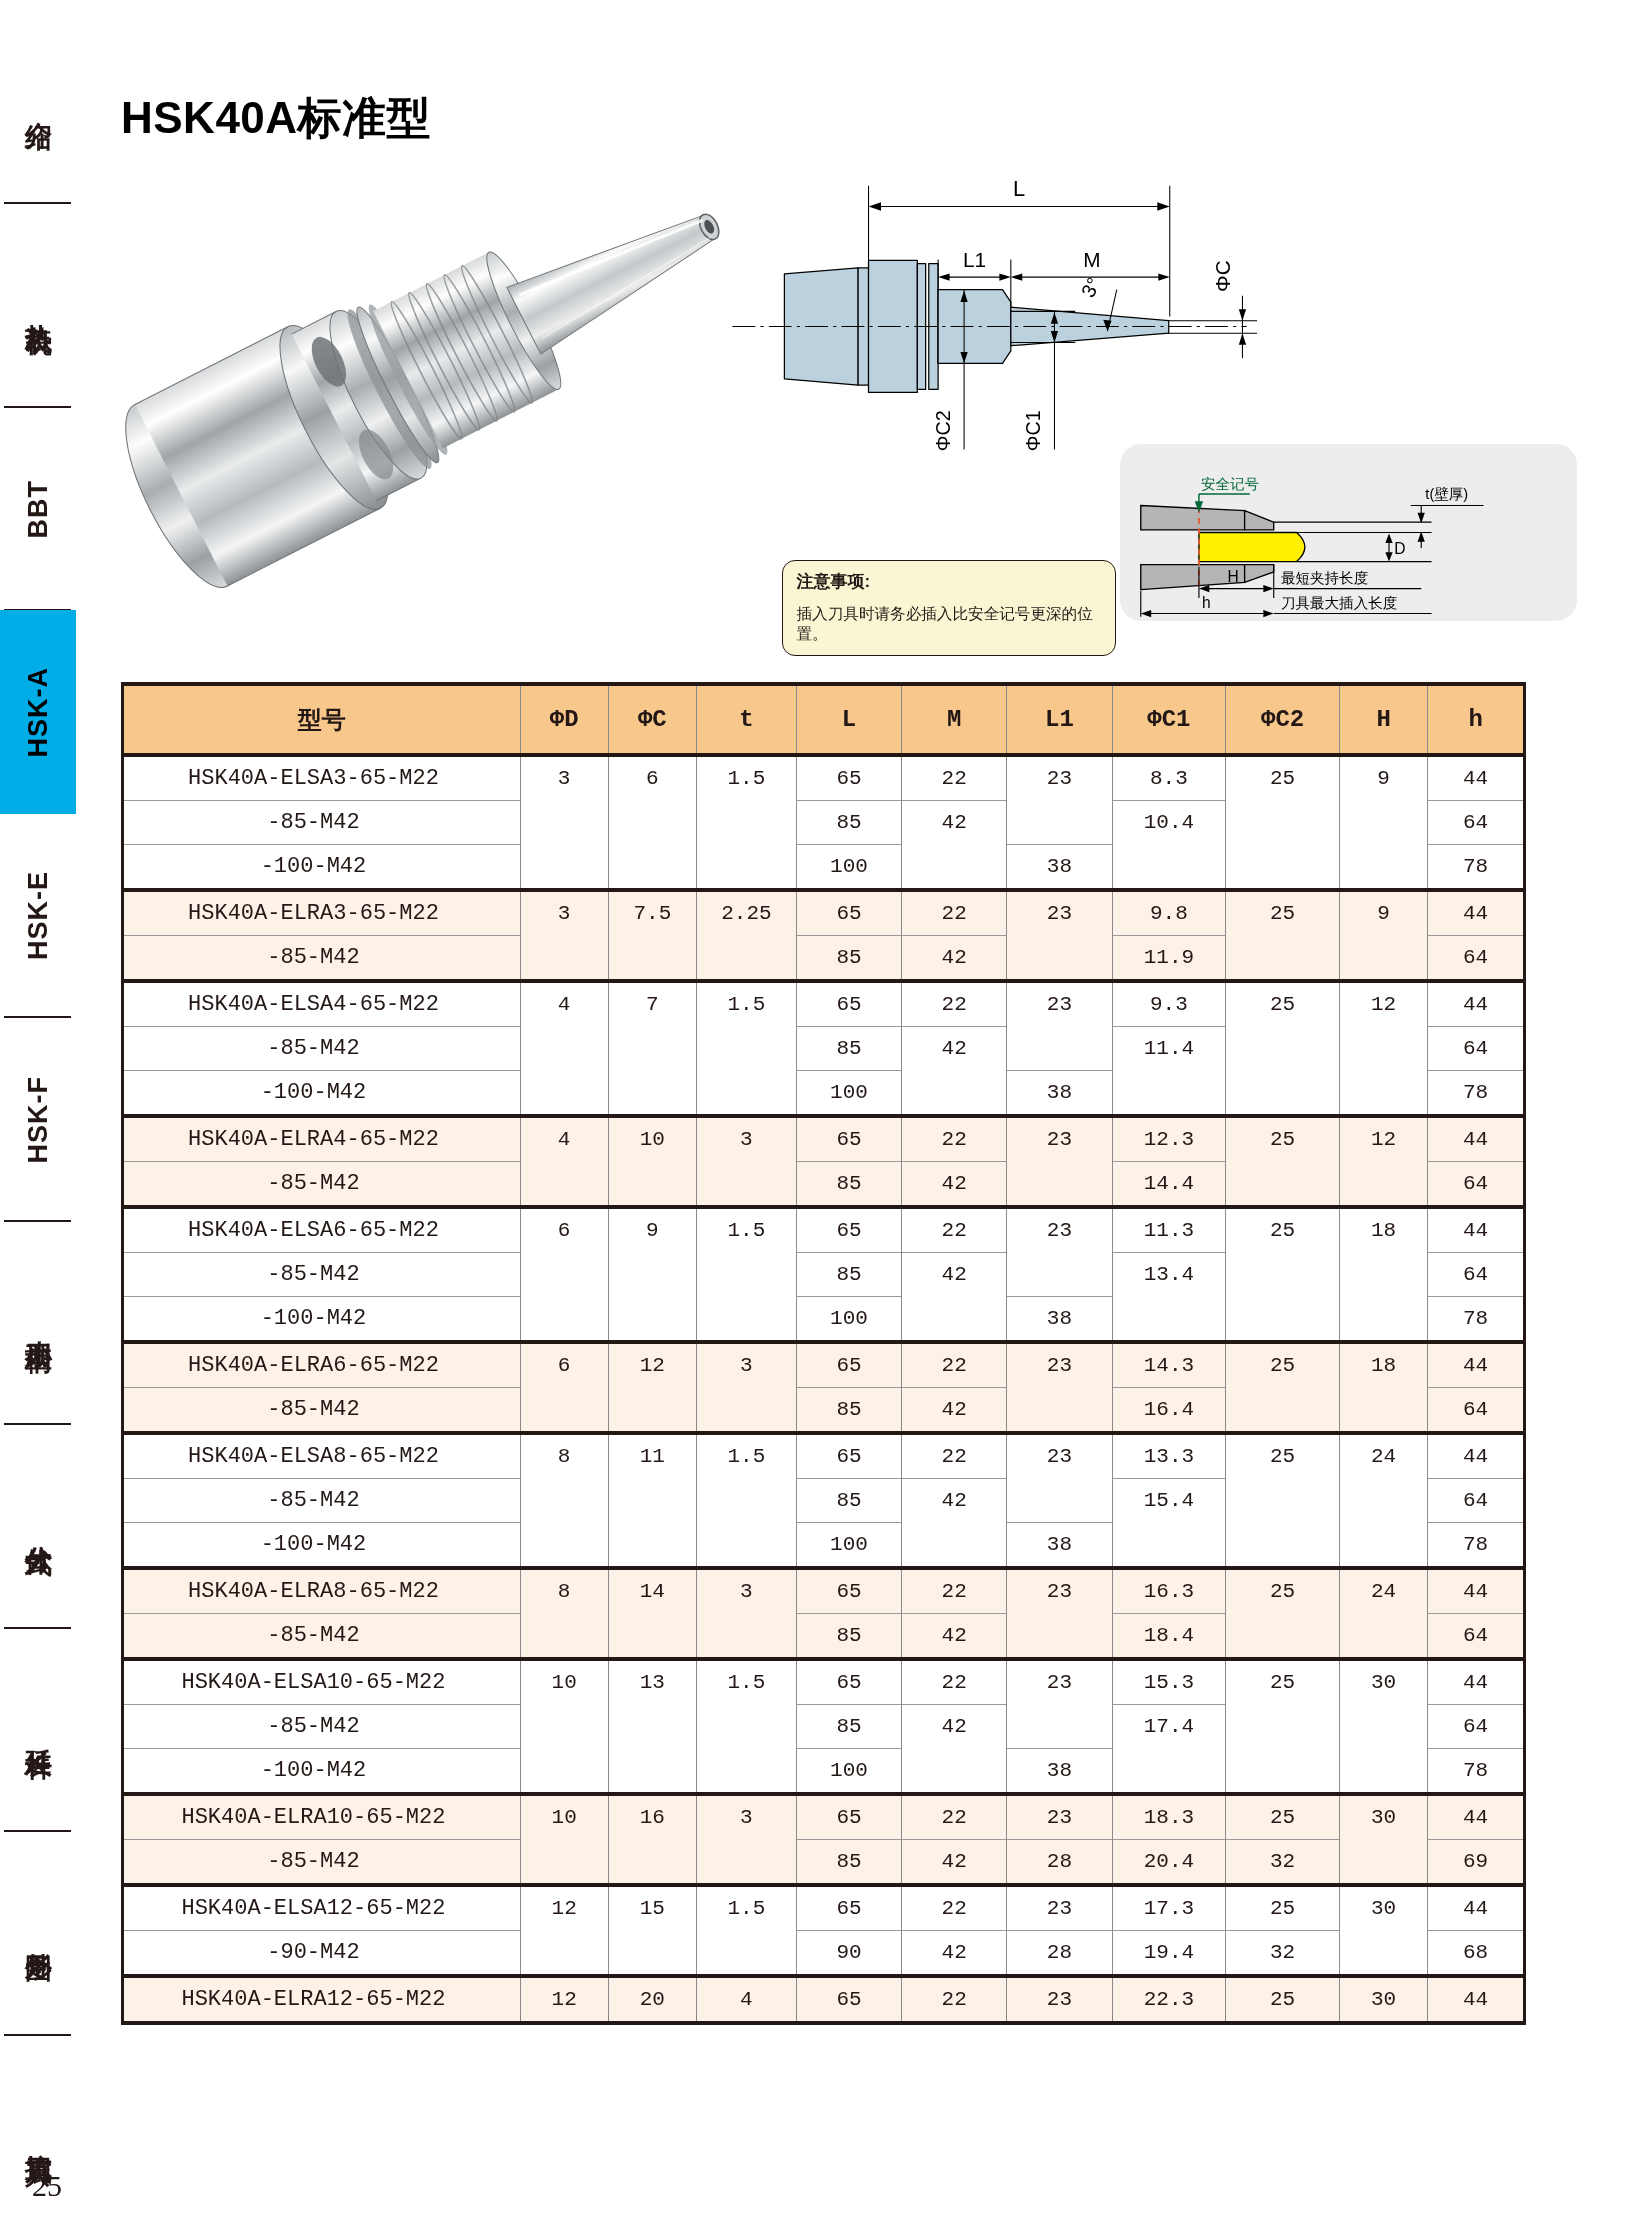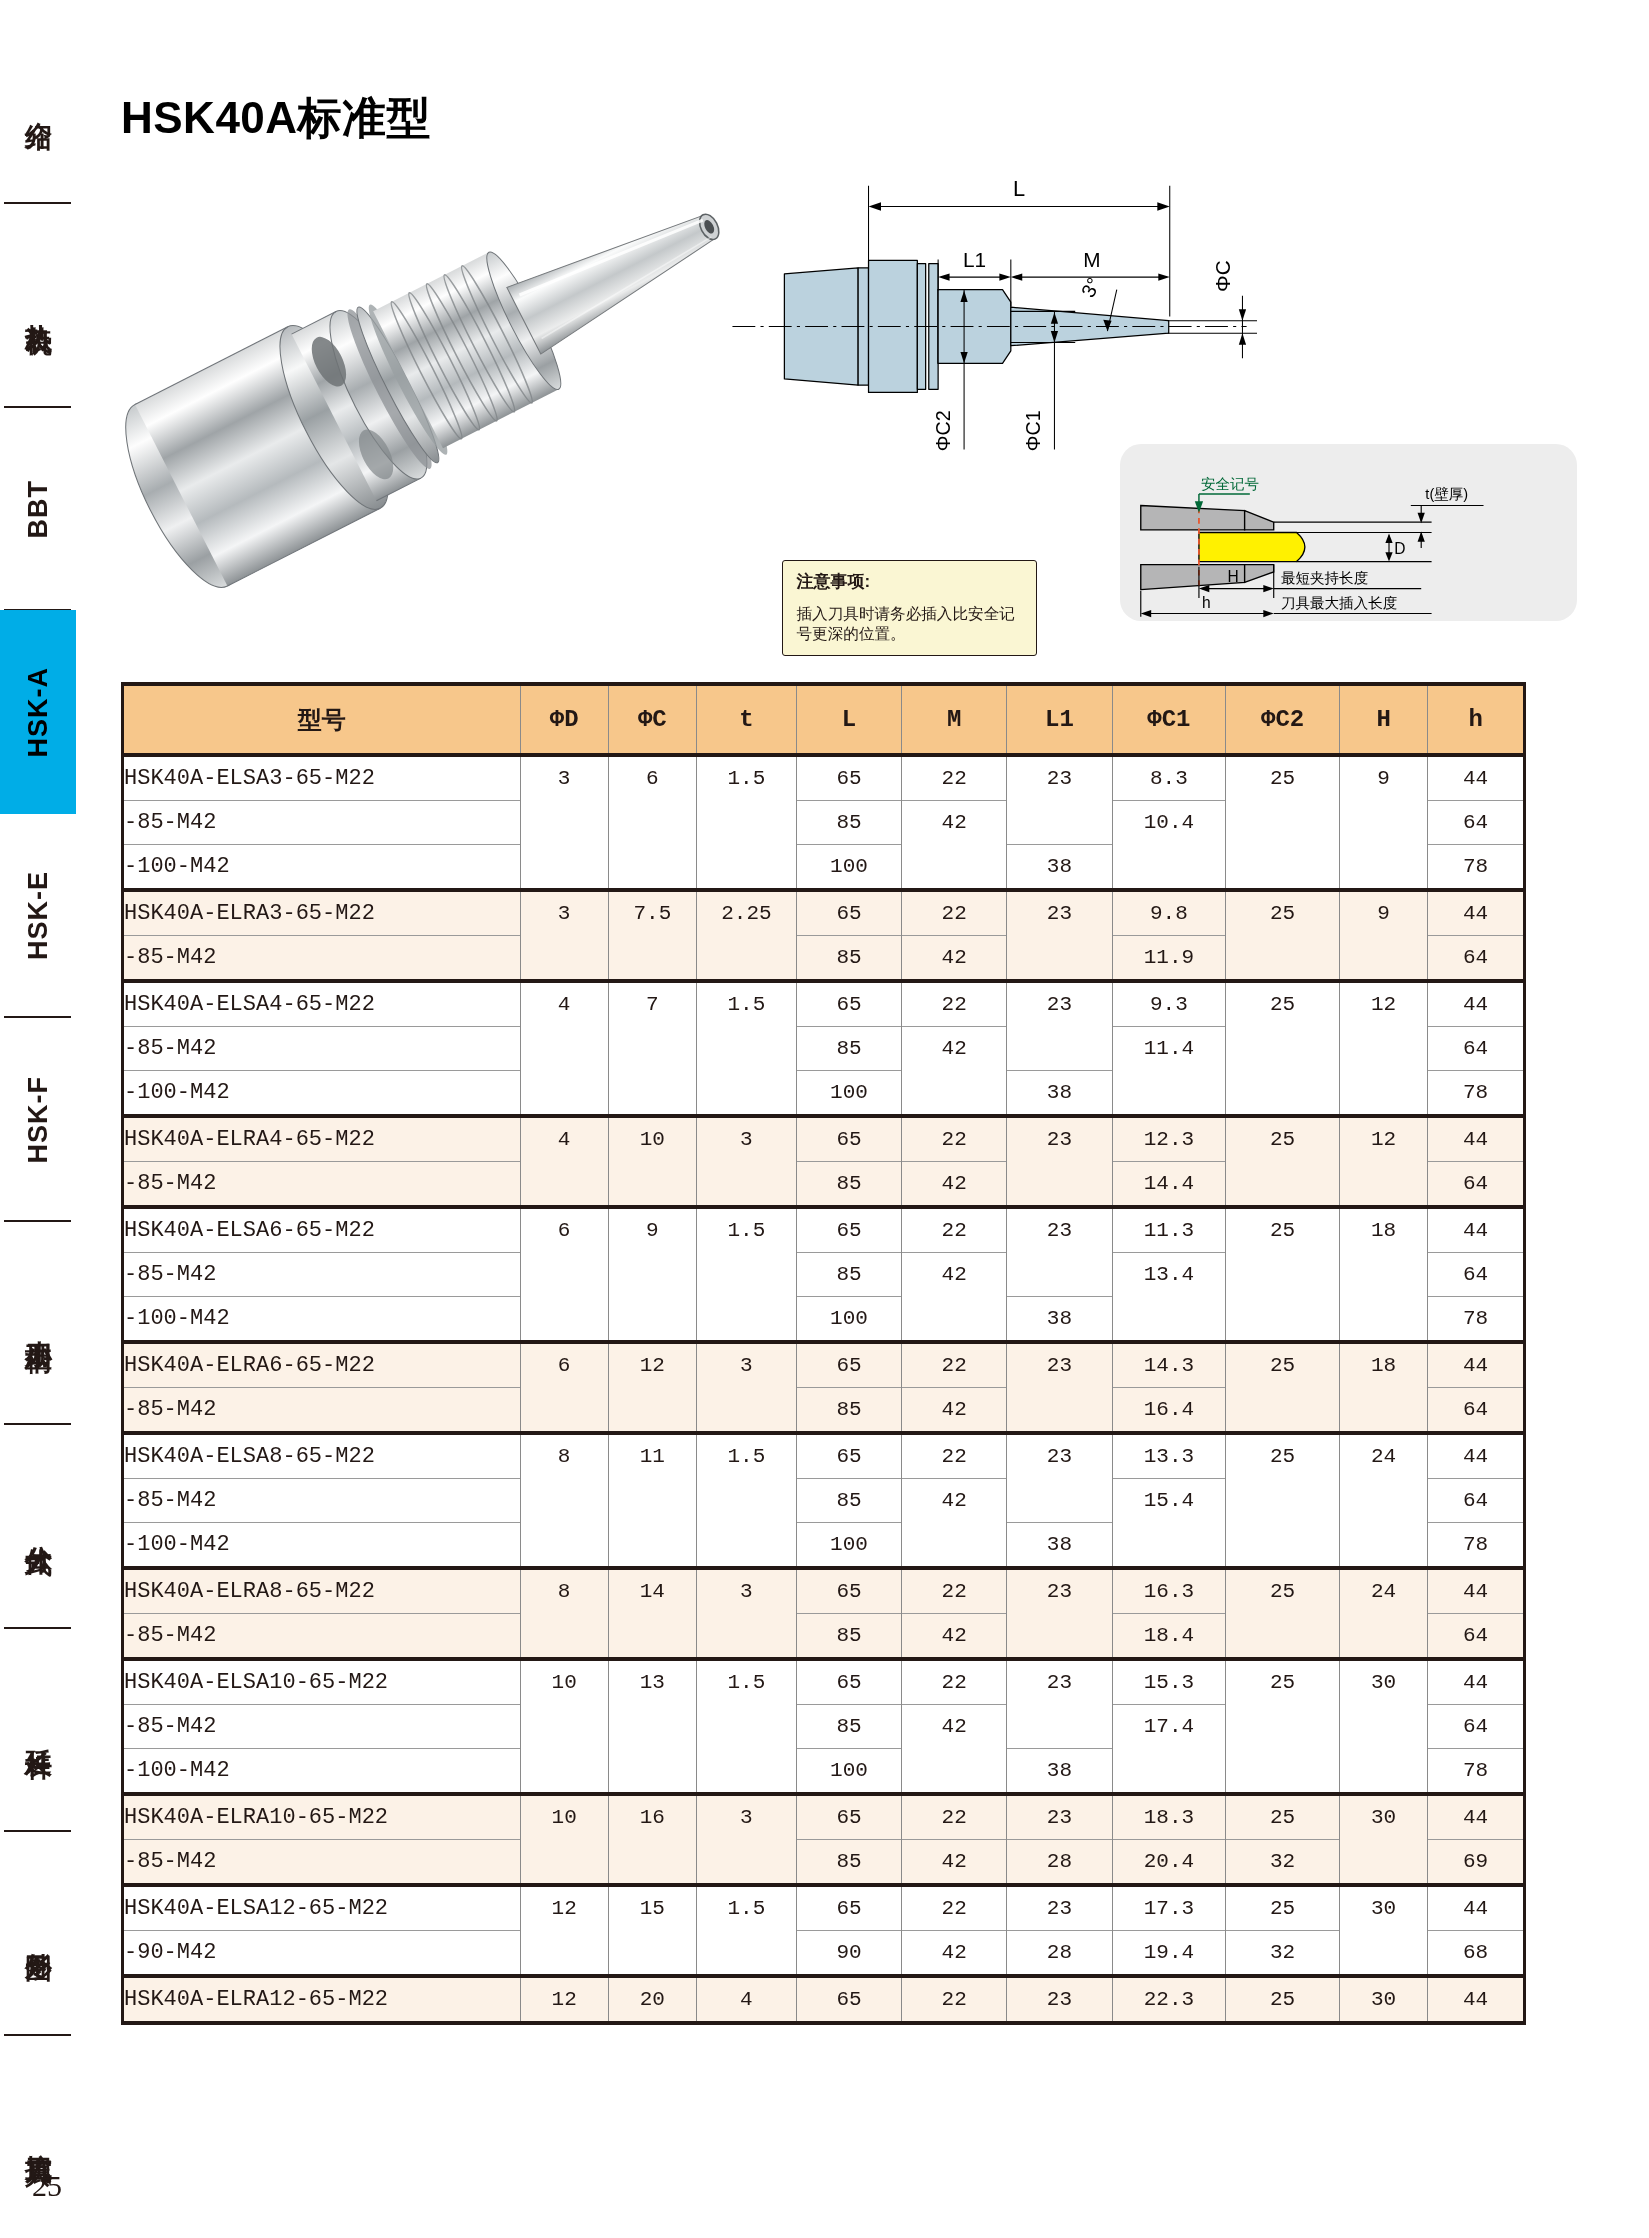--- a/index.html
+++ b/index.html
@@ -55,22 +55,22 @@
 
   
   #safety-diagram{
     position:absolute;left:1120px;top:444px;width:457px;height:177px;
     background:#EDEDED;border-radius:21px;
   }
   #safety-svg{position:absolute;left:0;top:0;}
 
   
   #note-box{
-    position:absolute;left:782px;top:560px;width:255px;height:96px;
-    background:#FAF6D3;border:1.6px solid #231815;border-radius:3px;
+    position:absolute;left:782px;top:560px;width:334px;height:96px;
+    background:#FAF6D3;border:1.6px solid #231815;border-radius:13px;
     box-sizing:border-box;padding:10.4px 11.4px 0 13.5px;
   }
   #note-title{font-size:17px;font-weight:700;line-height:1.25;color:#231815;}
   #note-body{font-size:15.6px;line-height:1.3;color:#231815;margin-top:11px;}
 
   
   #spec-table-wrap{position:absolute;left:121px;top:682px;width:1405px;}
   table#spec-table{
     border-collapse:collapse;width:1405px;table-layout:fixed;
     font-family:Liberation Mono, monospace;
@@ -80,21 +80,21 @@
     text-align:center;vertical-align:middle;
     font-size:21px;font-weight:400;color:#231815;
     padding:0;height:43px;
   }
   #spec-table th{
     background:#F7C78B;font-size:24px;font-weight:700;height:67px;
     border-top:4.2px solid #231815;border-bottom:4.2px solid #231815;
   }
   #spec-table th:first-child{border-left:3.1px solid #231815;}
   #spec-table th:last-child{border-right:3.1px solid #231815;}
-  #spec-table td:first-child{border-left:3.1px solid #231815;text-align:left;padding-right:16.6px;font-size:22px;}
+  #spec-table td:first-child{border-left:3.1px solid #231815;text-align:center;padding-right:16.6px;font-size:22px;}
   #spec-table td:last-child{border-right:3.1px solid #231815;}
   tr.grp-start td{border-top:4.2px solid #231815;}
   tr.sub td{border-top:0.5px solid #9a9a9a;}
   tr.sub td.blank{border-top:none;}
   tr.tint td{background:#FCF2E7;}
   tr.last td{border-bottom:4.2px solid #231815;}
   .model-main{font-size:22px;}
 </style>
 </head>
 <body>

